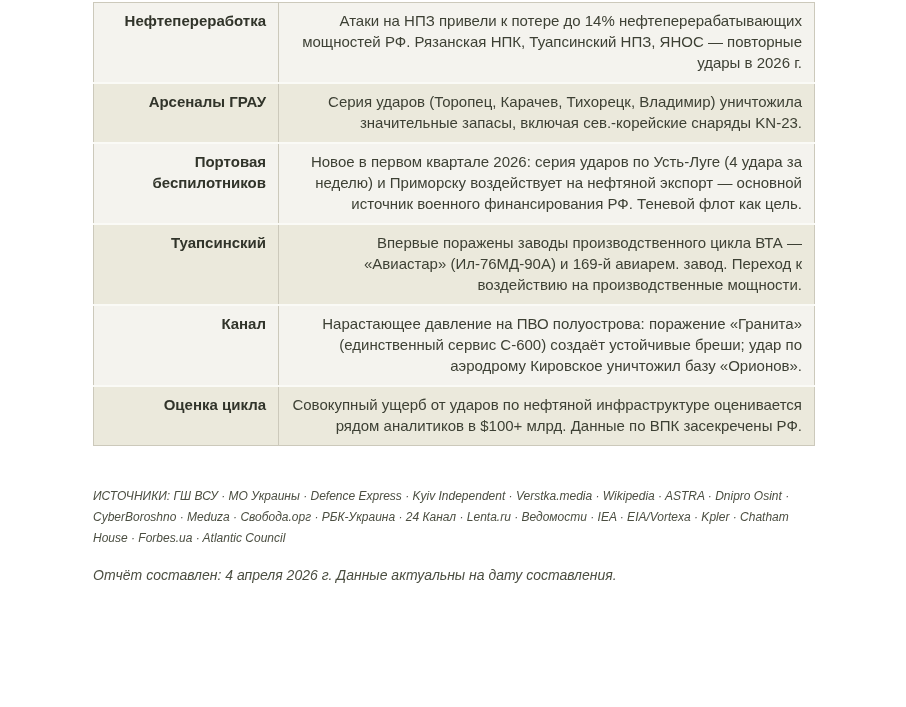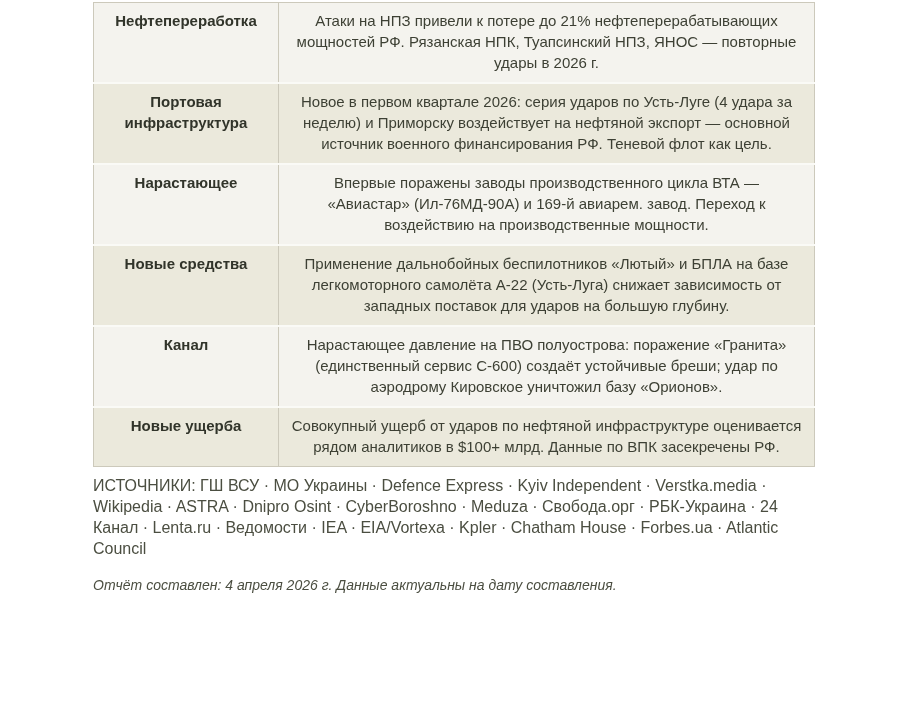--- a/index.html
+++ b/index.html
@@ -26,21 +26,21 @@
   }
   table.report-table {
     border-collapse: collapse;
     width: 722px;
     border: 1px solid var(--border);
     table-layout: fixed;
   }
   .report-table th,
   .report-table td {
     vertical-align: top;
-    text-align: center;
+    text-align: right;
     font-size: 15px;
     line-height: 21px;
     padding: 7px 12px 9px 12px;
   }
   .report-table th {
     width: 185px;
     font-weight: bold;
     color: var(--head-text);
     border-right: 1px solid var(--border);
   }
@@ -48,22 +48,23 @@
     color: var(--body-text);
   }
   .report-table tr:nth-child(odd) { background: var(--row-odd); }
   .report-table tr:nth-child(even) { background: var(--row-even); }
   .report-table tr + tr th,
   .report-table tr + tr td {
     border-top: 2px solid var(--row-sep);
   }
   p.sources {
     width: 722px;
-    margin: 8px 0 0 0;
-    font-size: 16px;
+    margin: 40px 0 0 0;
+    font-style: italic;
+    font-size: 12px;
     line-height: 21px;
     color: var(--footer-text);
   }
   p.report-note {
     width: 722px;
     margin: 16px 0 0 0;
     font-style: italic;
     font-size: 14px;
     line-height: 21px;
     color: var(--footer-text);
@@ -71,40 +72,40 @@
 </style>
 </head>
 <body>
 
 <div class="page">
 
   <table class="report-table">
     <tbody>
         <tr>
           <th>Нефтепереработка</th>
-          <td>Атаки на НПЗ привели к потере до 21% нефтеперерабатывающих мощностей РФ. Рязанская НПК, Туапсинский НПЗ, ЯНОС — повторные удары в 2026 г.</td>
+          <td>Атаки на НПЗ привели к потере до 14% нефтеперерабатывающих мощностей РФ. Рязанская НПК, Туапсинский НПЗ, ЯНОС — повторные удары в 2026 г.</td>
         </tr>
         <tr>
-          <th>Портовая инфраструктура</th>
+          <th>Арсеналы ГРАУ</th>
+          <td>Серия ударов (Торопец, Карачев, Тихорецк, Владимир) уничтожила значительные запасы, включая сев.-корейские снаряды KN-23.</td>
+        </tr>
+        <tr>
+          <th>Портовая беспилотников</th>
           <td>Новое в первом квартале 2026: серия ударов по Усть-Луге (4 удара за неделю) и Приморску воздействует на нефтяной экспорт — основной источник военного финансирования РФ. Теневой флот как цель.</td>
         </tr>
         <tr>
-          <th>Нарастающее</th>
+          <th>Туапсинский</th>
           <td>Впервые поражены заводы производственного цикла ВТА — «Авиастар» (Ил-76МД-90А) и 169-й авиарем. завод. Переход к воздействию на производственные мощности.</td>
-        </tr>
-        <tr>
-          <th>Новые средства</th>
-          <td>Применение дальнобойных беспилотников «Лютый» и БПЛА на базе легкомоторного самолёта А-22 (Усть-Луга) снижает зависимость от западных поставок для ударов на большую глубину.</td>
         </tr>
         <tr>
           <th>Канал</th>
           <td>Нарастающее давление на ПВО полуострова: поражение «Гранита» (единственный сервис С-600) создаёт устойчивые бреши; удар по аэродрому Кировское уничтожил базу «Орионов».</td>
         </tr>
         <tr>
-          <th>Новые ущерба</th>
+          <th>Оценка цикла</th>
           <td>Совокупный ущерб от ударов по нефтяной инфраструктуре оценивается рядом аналитиков в $100+ млрд. Данные по ВПК засекречены РФ.</td>
         </tr>
       </tbody>
   </table>
 
   <p class="sources">ИСТОЧНИКИ: ГШ ВСУ · МО Украины · Defence Express · Kyiv Independent · Verstka.media · Wikipedia · ASTRA · Dnipro Osint · CyberBoroshno · Meduza · Свобода.орг · РБК-Украина · 24 Канал · Lenta.ru · Ведомости · IEA · EIA/Vortexa · Kpler · Chatham House · Forbes.ua · Atlantic Council</p>
 
   <p class="report-note">Отчёт составлен: 4 апреля 2026 г. Данные актуальны на дату составления.</p>
 
 </div>

